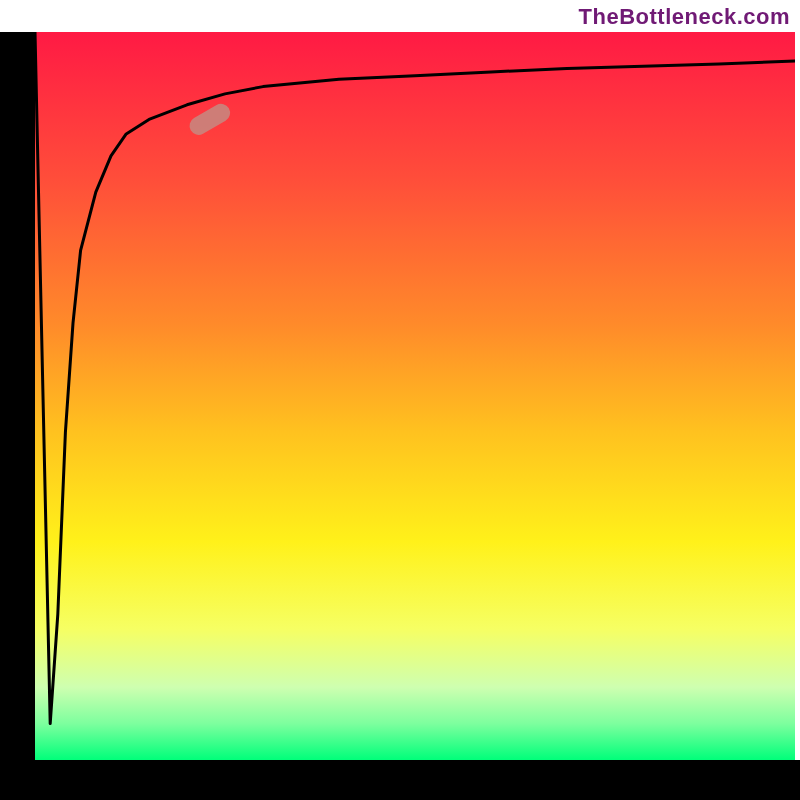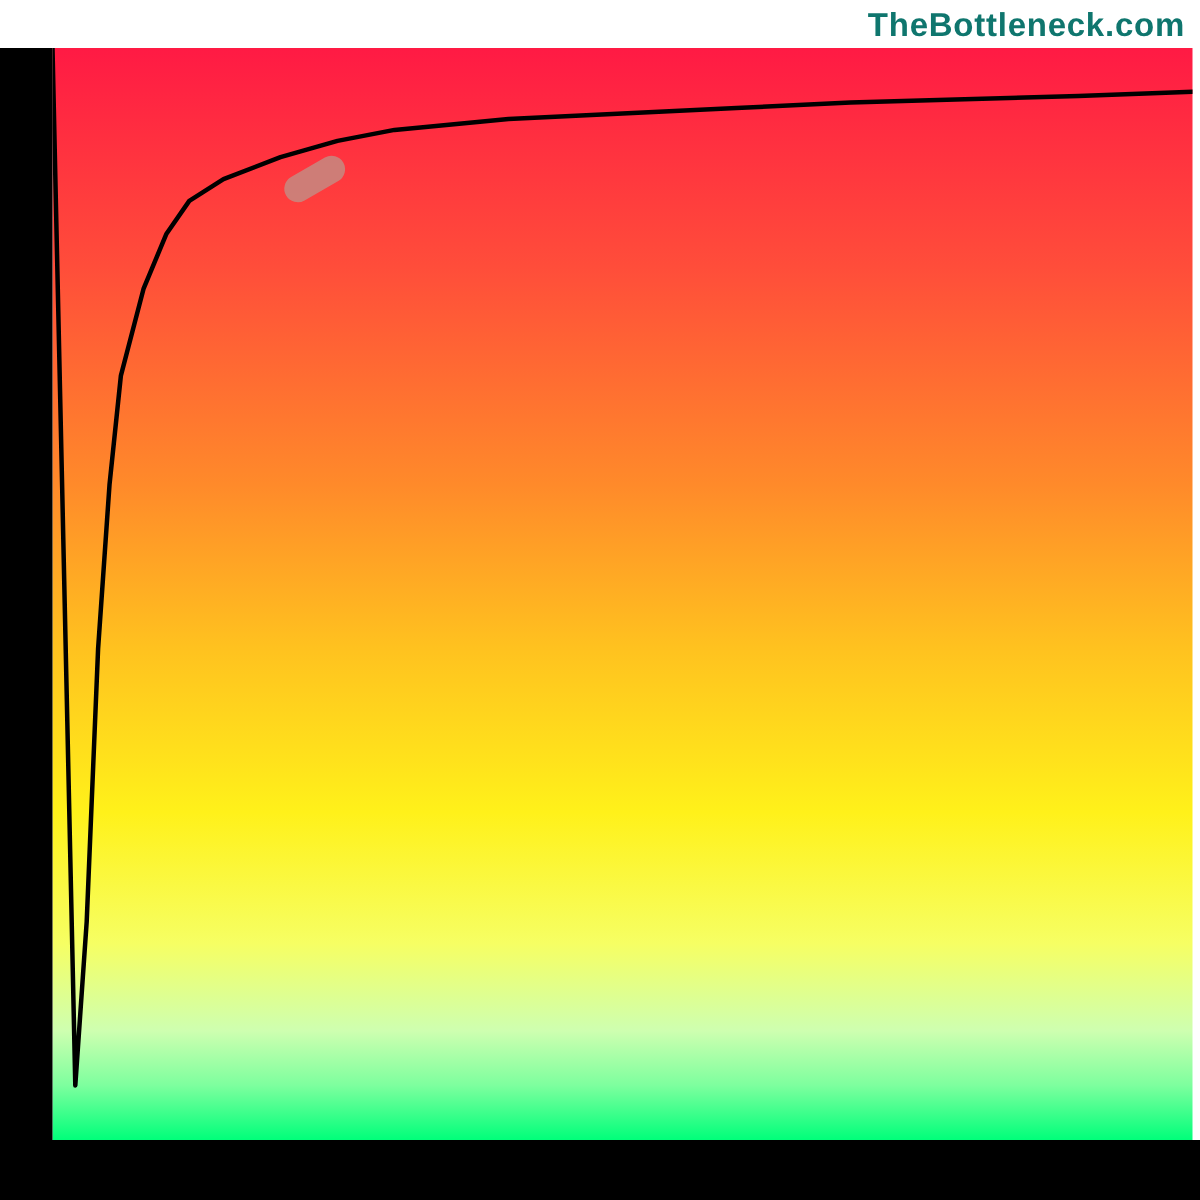--- a/index.html
+++ b/index.html
@@ -15,21 +15,21 @@
     width: 800px;
     height: 800px;
   }
   .watermark {
     position: absolute;
     top: 4px;
     right: 10px;
     font-family: Arial, Helvetica, sans-serif;
     font-size: 22px;
     font-weight: 600;
-    color: #0f766e;
+    color: #701a75;
     letter-spacing: 0.5px;
     z-index: 5;
   }
   svg.plot {
     position: absolute;
     top: 0;
     left: 0;
     width: 800px;
     height: 800px;
     display: block;

